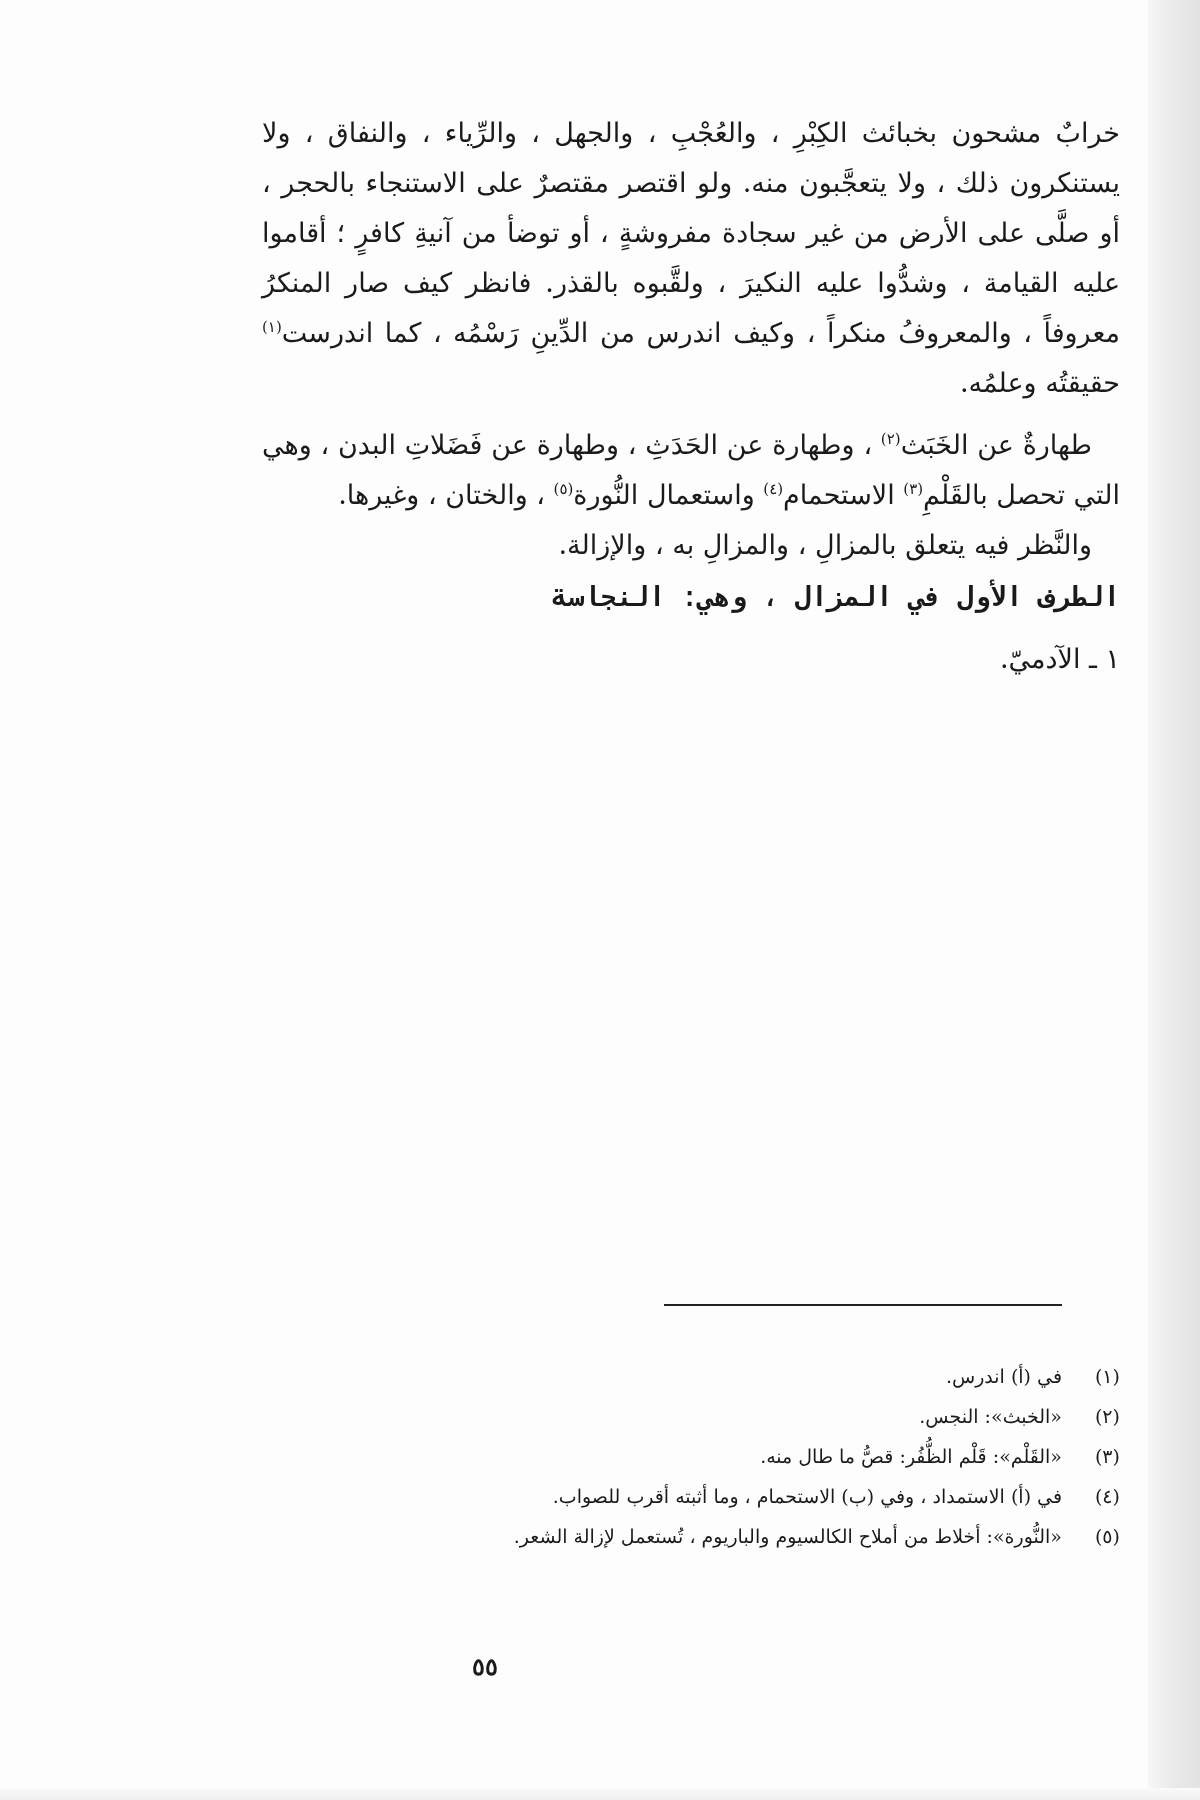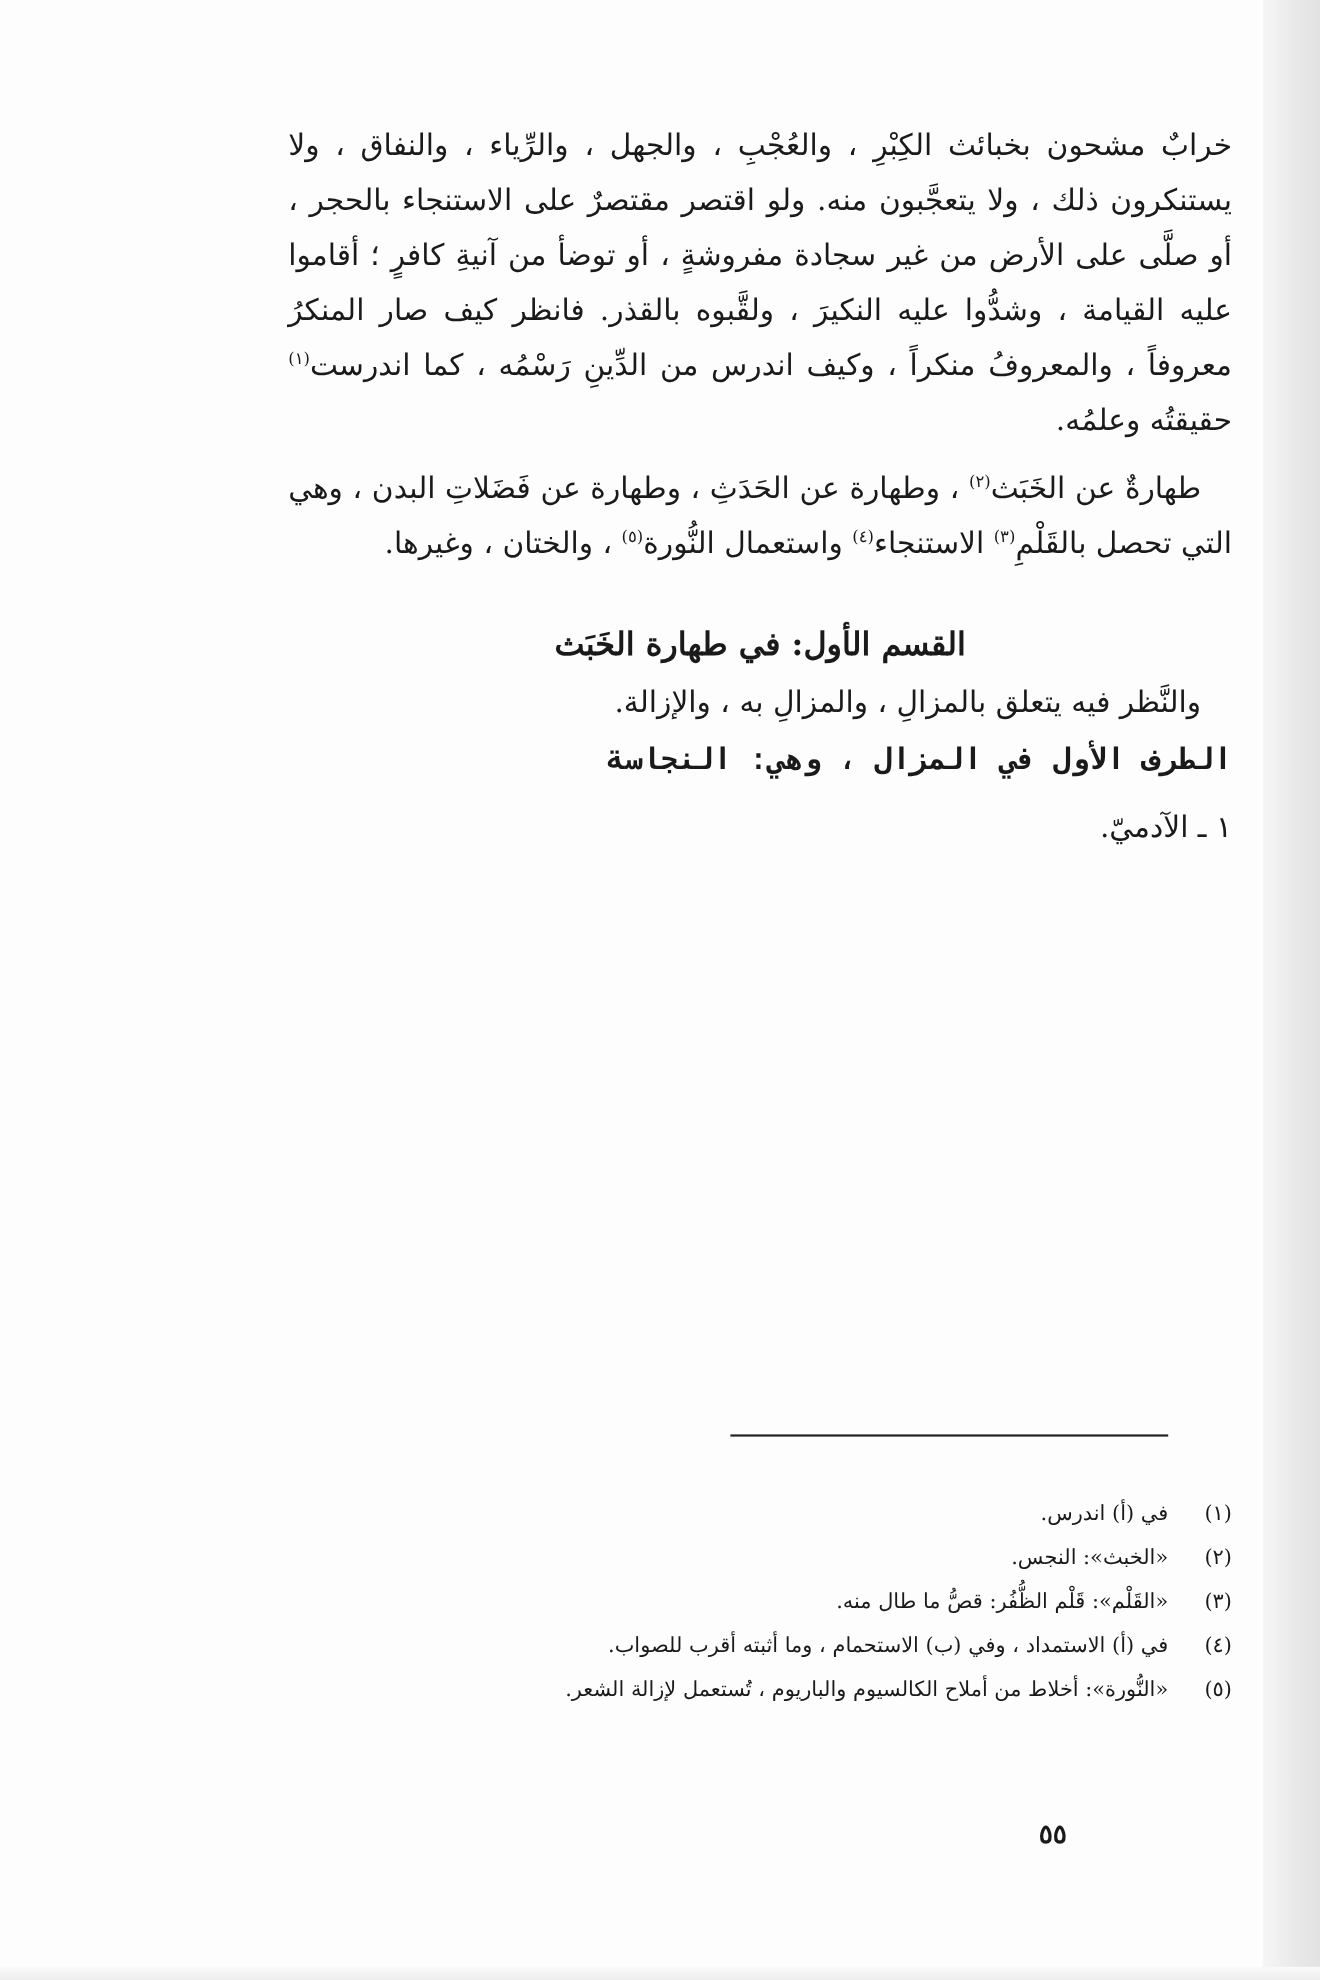--- a/index.html
+++ b/index.html
@@ -40,38 +40,37 @@
     .footnotes {
       position: absolute; left: 262px; top: 1356px; width: 858px;
       direction: rtl; font-size: 19px; line-height: 40px;
     }
     .fn-row { display: flex; flex-direction: row; }
     .fn-num { width: 58px; flex: 0 0 58px; text-align: right; }
     .fn-text { flex: 1; text-align: right; }
     .fn-cont { padding-right: 58px; }
     .page-number {
       position: absolute; left: 0; top: 1652px; width: 1200px;
-      text-align: right; direction: rtl;
+      text-align: center; direction: rtl;
       padding-right: 230px; box-sizing: border-box;
       font-size: 24px; font-weight: bold;
     }
   </style>
 </head>
 <body>
 
 <div class="page-shadow"></div>
 <div class="bottom-edge"></div>
 
 <div class="text-block">
   <p class="para"><span>خرابٌ مشحون بخبائث الكِبْرِ ، والعُجْبِ ، والجهل ، والرِّياء ، والنفاق ، ولا يستنكرون ذلك ، ولا يتعجَّبون منه. ولو اقتصر مقتصرٌ على الاستنجاء بالحجر ، أو صلَّى على الأرض من غير سجادة مفروشةٍ ، أو توضأ من آنيةِ كافرٍ ؛ أقاموا عليه القيامة ، وشدُّوا عليه النكيرَ ، ولقَّبوه بالقذر. فانظر كيف صار المنكرُ معروفاً ، والمعروفُ منكراً ، وكيف اندرس من الدِّينِ رَسْمُه ، كما اندرست</span><sup class="fn">(١)</sup><span> حقيقتُه وعلمُه.</span></p>
 
 
-  <p class="para gap indent"><span>طهارةٌ عن الخَبَث</span><sup class="fn">(٢)</sup><span> ، وطهارة عن الحَدَثِ ، وطهارة عن فَضَلاتِ البدن ، وهي التي تحصل بالقَلْمِ</span><sup class="fn">(٣)</sup><span> الاستنجاء</span><sup class="fn">(٤)</sup><span> واستعمال النُّورة</span><sup class="fn">(٥)</sup><span> ، والختان ، وغيرها.</span></p>
+  <p class="para gap indent"><span>طهارةٌ عن الخَبَث</span><sup class="fn">(٢)</sup><span> ، وطهارة عن الحَدَثِ ، وطهارة عن فَضَلاتِ البدن ، وهي التي تحصل بالقَلْمِ</span><sup class="fn">(٣)</sup><span> الاستحمام</span><sup class="fn">(٤)</sup><span> واستعمال النُّورة</span><sup class="fn">(٥)</sup><span> ، والختان ، وغيرها.</span></p>
 
-  <p class="heading">القسم الأول: في طهارة الخَبَث</p>
 
   <p class="para indent">والنَّظر فيه يتعلق بالمزالِ ، والمزالِ به ، والإزالة.</p>
 
   <p class="para subheading">الطرف الأول في المزال ، وهي: النجاسة</p>
 
 
   <p class="para numbered">١ ـ الآدميّ.</p>
 </div>
 
 <div class="sep"></div>

